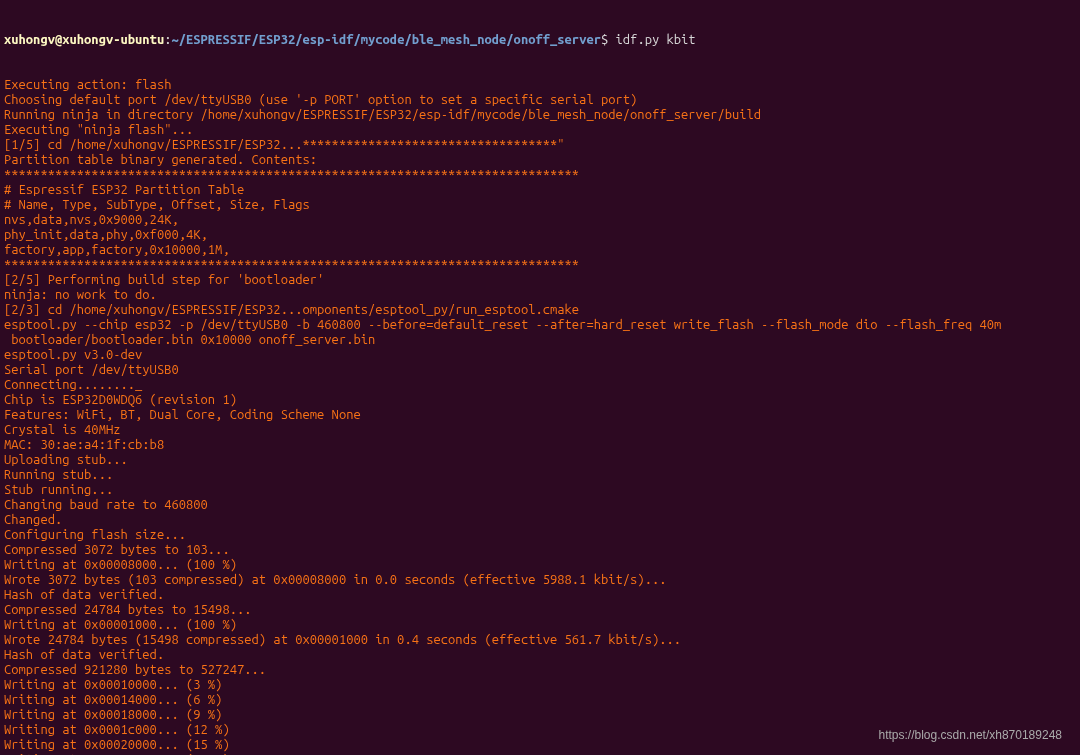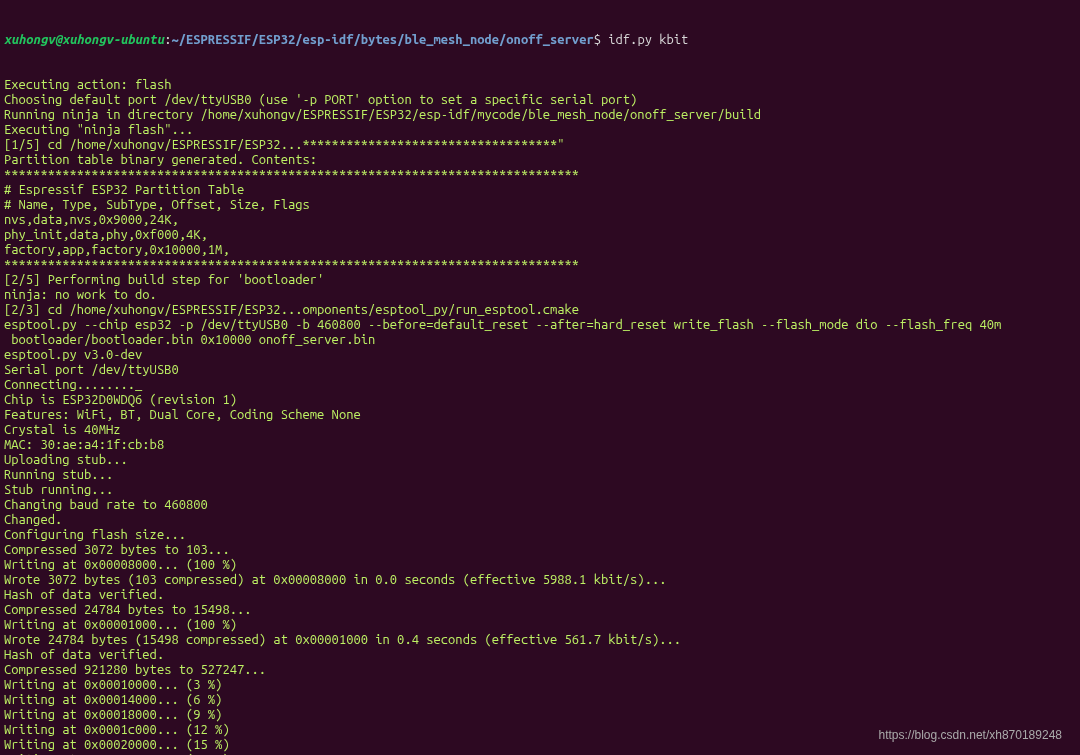--- a/index.html
+++ b/index.html
@@ -15,48 +15,47 @@
       color: #d8d8d8;
       width: 1080px;
       height: 755px;
       overflow: hidden;
       padding: 2px 4px;
     }
     .terminal {
       white-space: pre;
     }
     .prompt-user {
-      color: #22c55e;
+      color: #fef9c3;
       font-weight: bold;
-      font-style: italic;
     }
     .prompt-path {
       color: #729fcf;
       font-weight: bold;
     }
     .prompt-dollar {
       color: #d8d8d8;
     }
     .command {
       color: #d8d8d8;
     }
     .output {
-      color: #bef264;
+      color: #f97316;
     }
     .watermark {
       position: absolute;
       bottom: 12px;
       right: 18px;
       color: #aaaaaa;
       font-family: Arial, sans-serif;
       font-size: 12px;
       text-align: center;
     }
   </style>
 </head>
 <body>
 
 <div class="terminal">
-  <div><span class="prompt-user">xuhongv@xuhongv-ubuntu</span><span class="prompt-dollar">:</span><span class="prompt-path">~/ESPRESSIF/ESP32/esp-idf/bytes/ble_mesh_node/onoff_server</span><span class="prompt-dollar">$ </span><span class="command">idf.py kbit</span></div>
+  <div><span class="prompt-user">xuhongv@xuhongv-ubuntu</span><span class="prompt-dollar">:</span><span class="prompt-path">~/ESPRESSIF/ESP32/esp-idf/mycode/ble_mesh_node/onoff_server</span><span class="prompt-dollar">$ </span><span class="command">idf.py kbit</span></div>
   <div id="output-lines"><div class="output">Executing action: flash</div><div class="output">Choosing default port /dev/ttyUSB0 (use '-p PORT' option to set a specific serial port)</div><div class="output">Running ninja in directory /home/xuhongv/ESPRESSIF/ESP32/esp-idf/mycode/ble_mesh_node/onoff_server/build</div><div class="output">Executing "ninja flash"...</div><div class="output">[1/5] cd /home/xuhongv/ESPRESSIF/ESP32...***********************************"</div><div class="output">Partition table binary generated. Contents:</div><div class="output">*******************************************************************************</div><div class="output"># Espressif ESP32 Partition Table</div><div class="output"># Name, Type, SubType, Offset, Size, Flags</div><div class="output">nvs,data,nvs,0x9000,24K,</div><div class="output">phy_init,data,phy,0xf000,4K,</div><div class="output">factory,app,factory,0x10000,1M,</div><div class="output">*******************************************************************************</div><div class="output">[2/5] Performing build step for 'bootloader'</div><div class="output">ninja: no work to do.</div><div class="output">[2/3] cd /home/xuhongv/ESPRESSIF/ESP32...omponents/esptool_py/run_esptool.cmake</div><div class="output">esptool.py --chip esp32 -p /dev/ttyUSB0 -b 460800 --before=default_reset --after=hard_reset write_flash --flash_mode dio --flash_freq 40m</div><div class="output"> bootloader/bootloader.bin 0x10000 onoff_server.bin</div><div class="output">esptool.py v3.0-dev</div><div class="output">Serial port /dev/ttyUSB0</div><div class="output">Connecting........_</div><div class="output">Chip is ESP32D0WDQ6 (revision 1)</div><div class="output">Features: WiFi, BT, Dual Core, Coding Scheme None</div><div class="output">Crystal is 40MHz</div><div class="output">MAC: 30:ae:a4:1f:cb:b8</div><div class="output">Uploading stub...</div><div class="output">Running stub...</div><div class="output">Stub running...</div><div class="output">Changing baud rate to 460800</div><div class="output">Changed.</div><div class="output">Configuring flash size...</div><div class="output">Compressed 3072 bytes to 103...</div><div class="output">Writing at 0x00008000... (100 %)</div><div class="output">Wrote 3072 bytes (103 compressed) at 0x00008000 in 0.0 seconds (effective 5988.1 kbit/s)...</div><div class="output">Hash of data verified.</div><div class="output">Compressed 24784 bytes to 15498...</div><div class="output">Writing at 0x00001000... (100 %)</div><div class="output">Wrote 24784 bytes (15498 compressed) at 0x00001000 in 0.4 seconds (effective 561.7 kbit/s)...</div><div class="output">Hash of data verified.</div><div class="output">Compressed 921280 bytes to 527247...</div><div class="output">Writing at 0x00010000... (3 %)</div><div class="output">Writing at 0x00014000... (6 %)</div><div class="output">Writing at 0x00018000... (9 %)</div><div class="output">Writing at 0x0001c000... (12 %)</div><div class="output">Writing at 0x00020000... (15 %)</div><div class="output">Writing at 0x00024000... (18 %)</div></div>
 </div>
 
 <div class="watermark">https://blog.csdn.net/xh870189248</div>
 
 </body></html>

